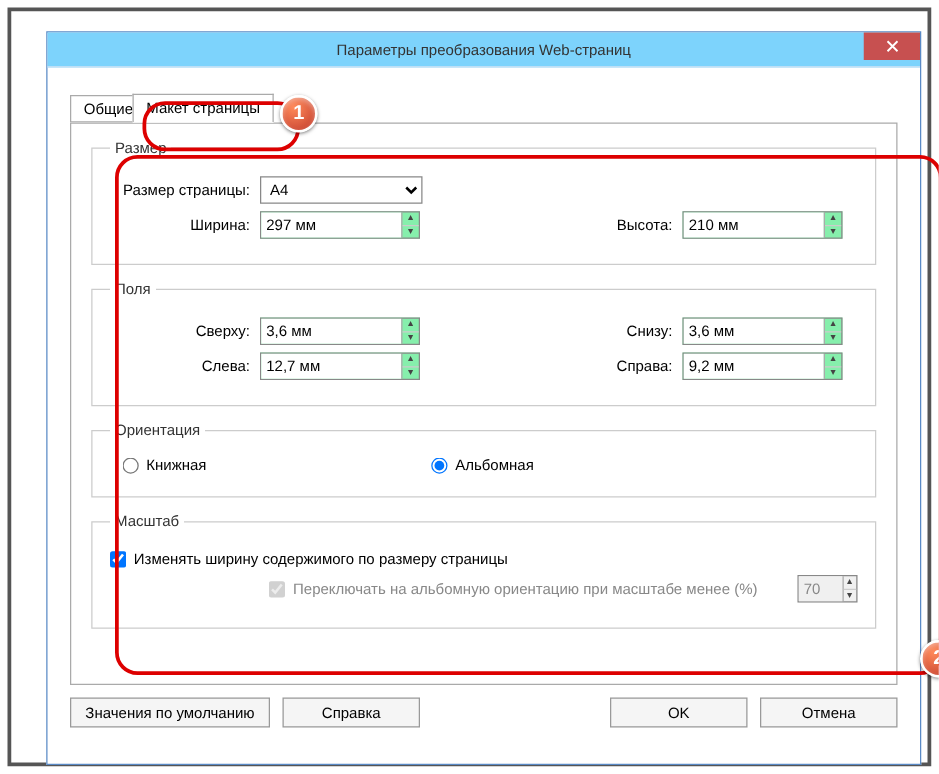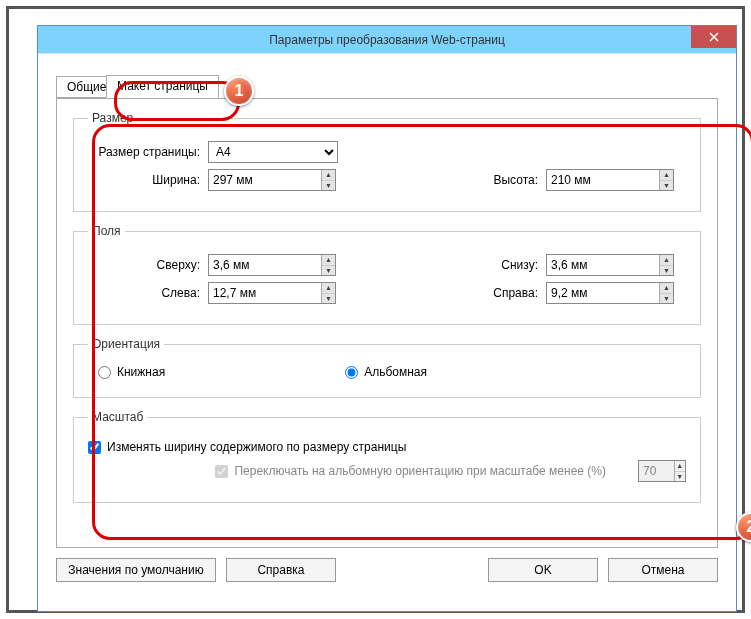--- a/index.html
+++ b/index.html
@@ -24,21 +24,21 @@
 .badge2 { left: 698px; top: 486px; }
 fieldset { border: 1px solid #ccc; margin: 0 0 12px 0; padding: 10px 14px 14px 14px; }
 legend { padding: 0 4px; color: #333; }
 .row { display: flex; align-items: center; margin: 6px 0; }
 .col { display: flex; align-items: center; }
 .lbl { text-align: right; padding-right: 8px; }
 .lbl-w1 { width: 120px; }
 .lbl-w2 { width: 90px; }
 .gap { width: 120px; }
 select { width: 130px; height: 22px; border: 1px solid #888; background: #fff; padding: 1px 3px; }
-.spin { display: flex; border: 1px solid #888; height: 22px; background: #e5e5e5; width: 128px; }
+.spin { display: flex; border: 1px solid #888; height: 22px; background: #86efac; width: 128px; }
 .spin input { border: none; outline: none; width: 100%; padding: 1px 4px; font-size: 12px; background: #fff; }
 .spin .arrows { width: 16px; border-left: 1px solid #aaa; display: flex; flex-direction: column; }
 .spin .arrows div { flex: 1; display: flex; align-items: center; justify-content: center; font-size: 7px; color: #444; cursor: pointer; line-height: 1; }
 .spin .arrows div:first-child { border-bottom: 1px solid #ccc; }
 .spin.sm { width: 48px; }
 .spin.disabled { background: #f0f0f0; }
 .spin.disabled input { background: #f0f0f0; color: #888; }
 .radio-row { display: flex; gap: 180px; padding: 4px 10px; }
 .radio-opt { display: flex; align-items: center; gap: 6px; cursor: pointer; }
 .radio-opt input { margin: 0; }

